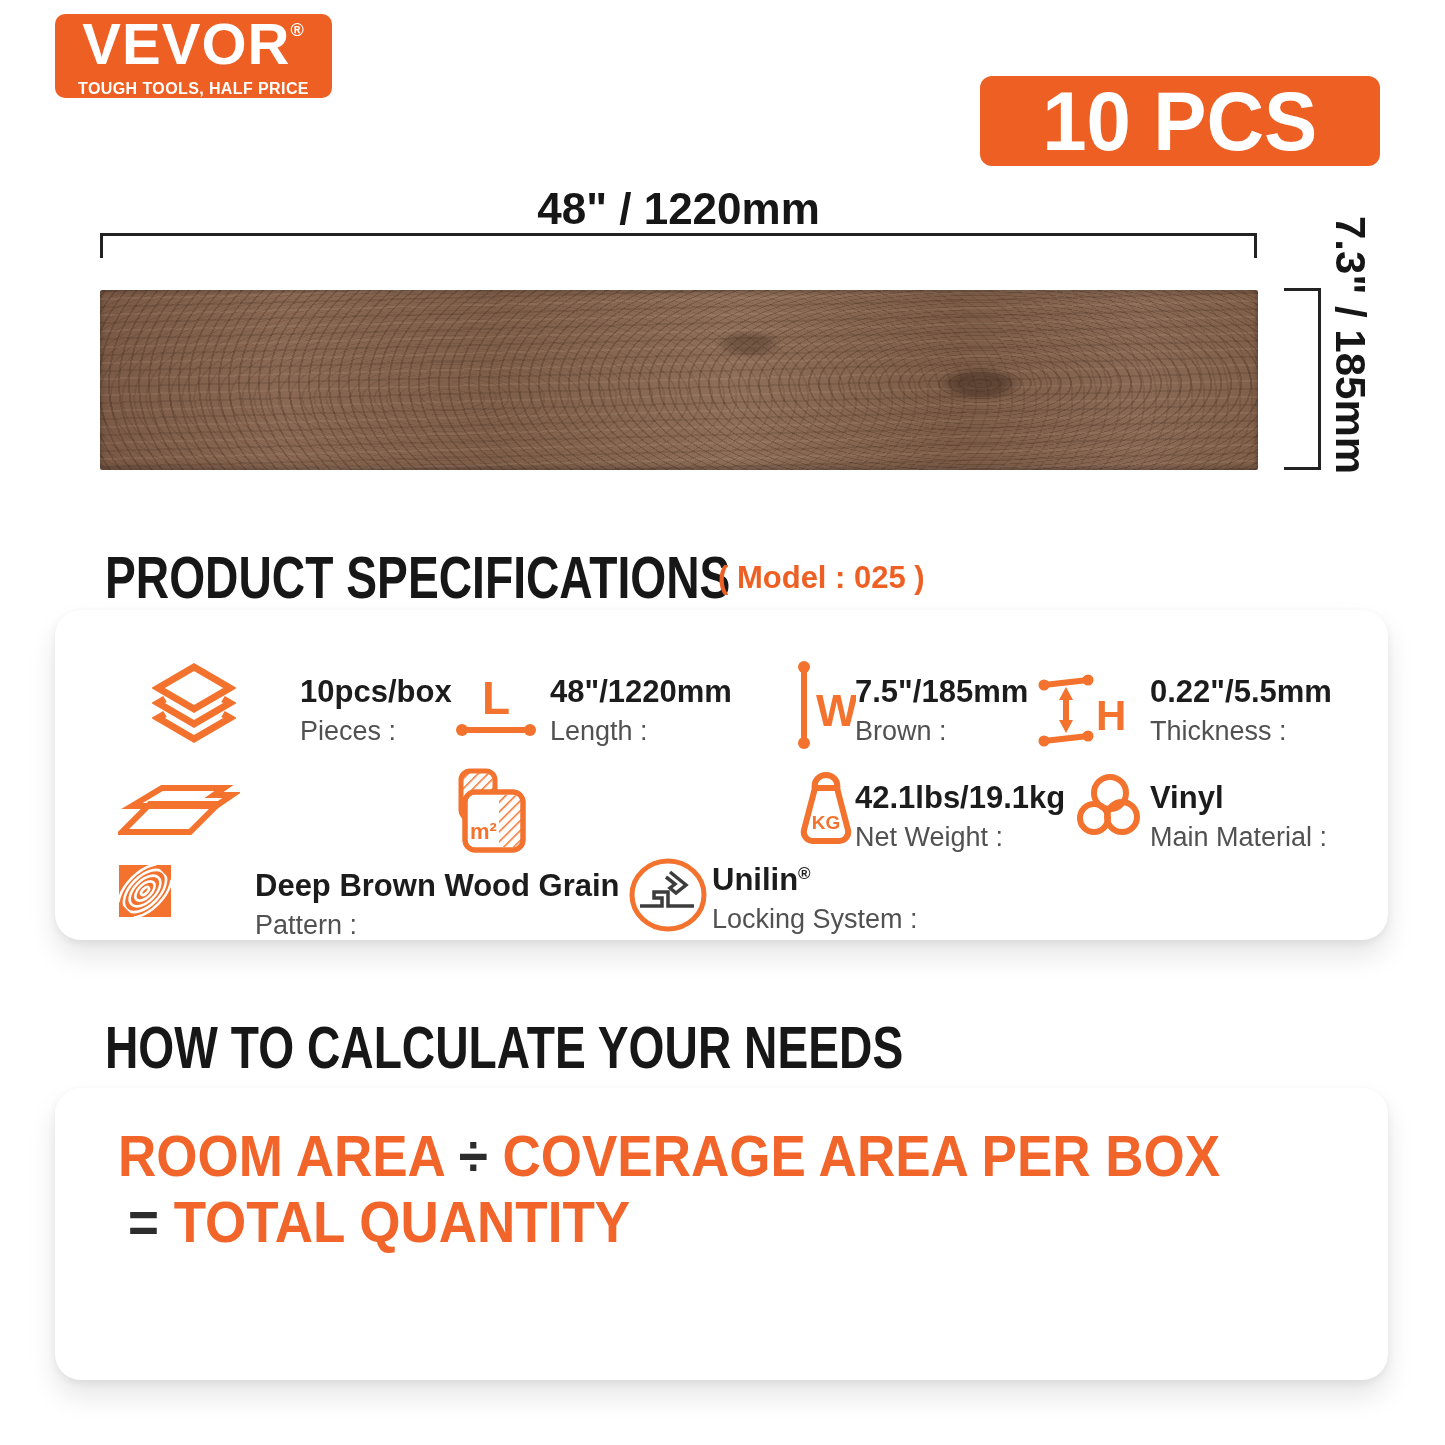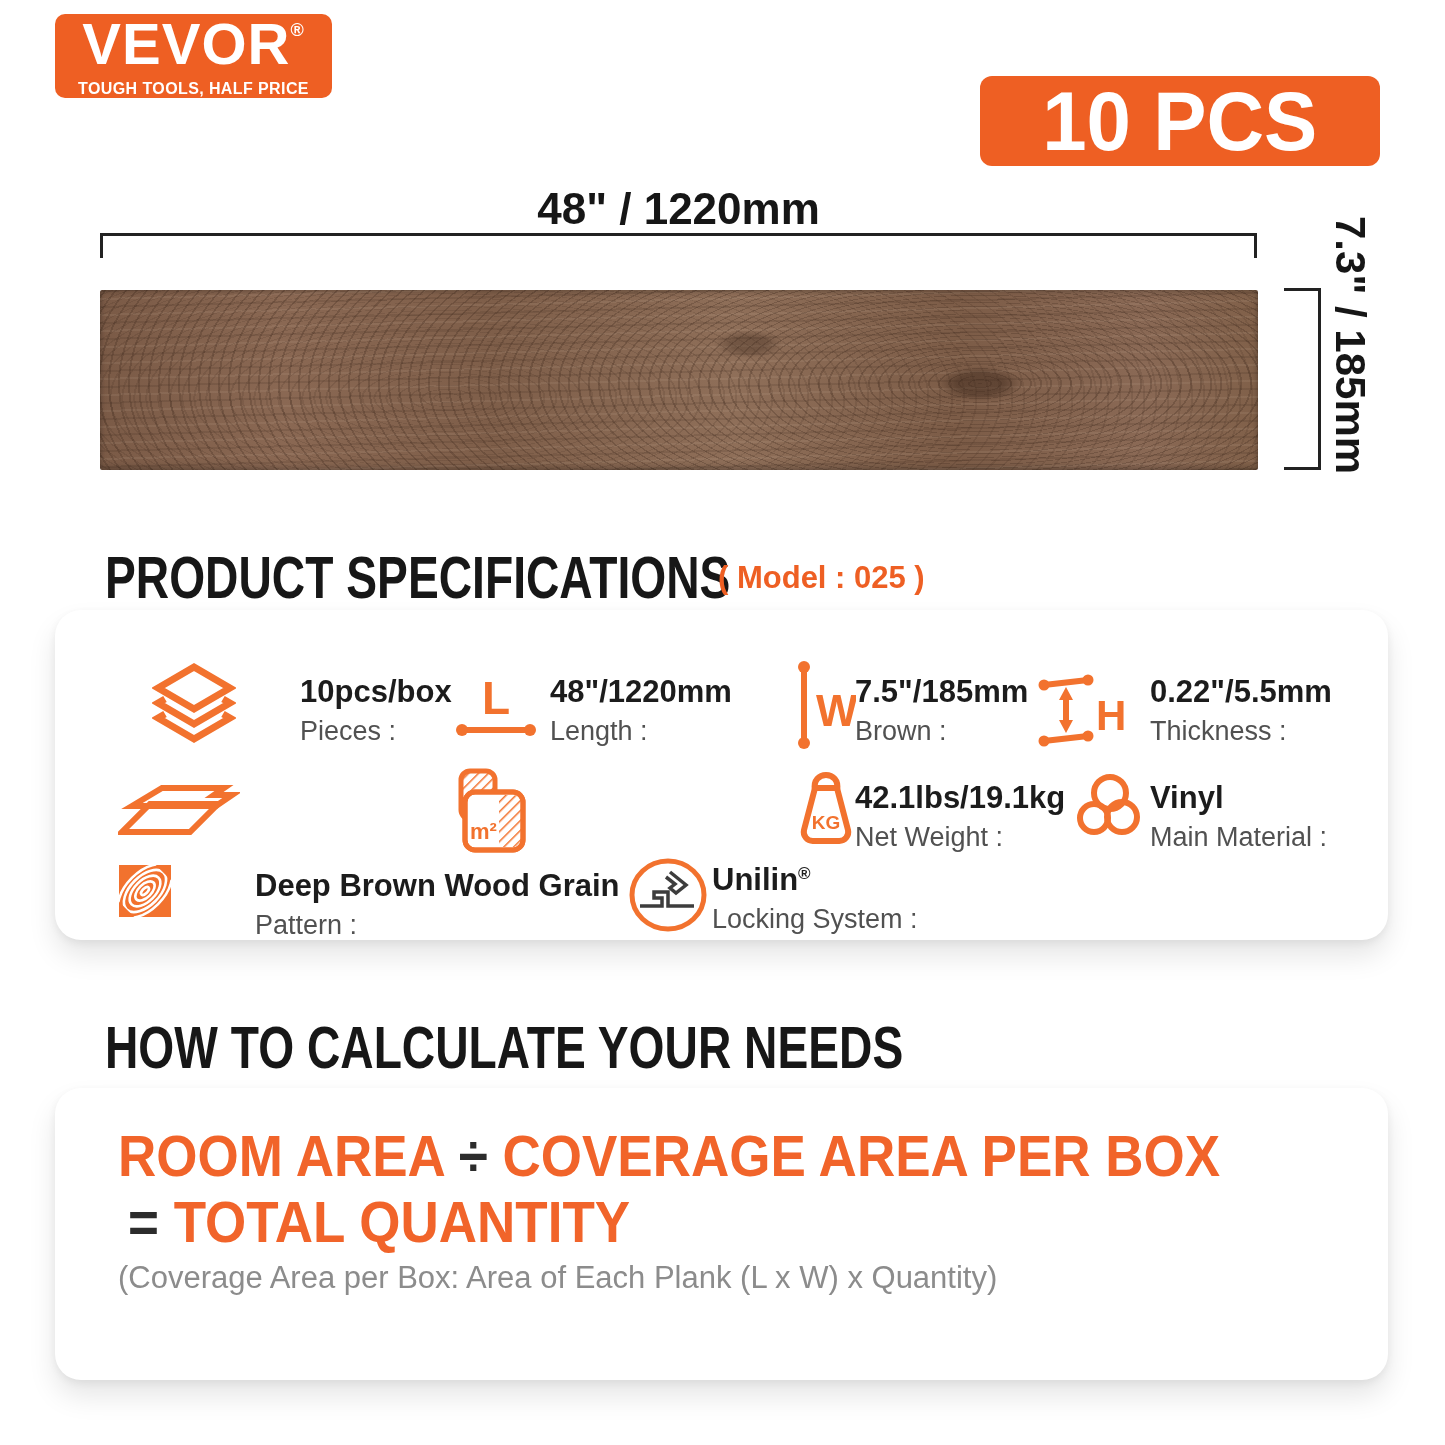--- a/index.html
+++ b/index.html
@@ -237,15 +237,14 @@
   <div class="spec-text" style="left:712px;top:862px;">
     <div class="spec-value"><span>Unilin</span><sup>®</sup></div>
     <div class="spec-label">Locking System :</div>
   </div>
 
   <div class="h1 calc">HOW TO CALCULATE YOUR NEEDS</div>
 
   <div class="card calc-card"></div>
   <div class="formula-line1"><span>ROOM AREA </span><span class="op">÷</span><span> COVERAGE AREA PER BOX</span></div>
   <div class="formula-line2"><span class="op">=</span><span> TOTAL QUANTITY</span></div>
-  <div class="formula-note">(Coverage Area per Box: Area of Each Plank (L x W) x Quantity)</div>
 
 </div>
 
 </body></html>

